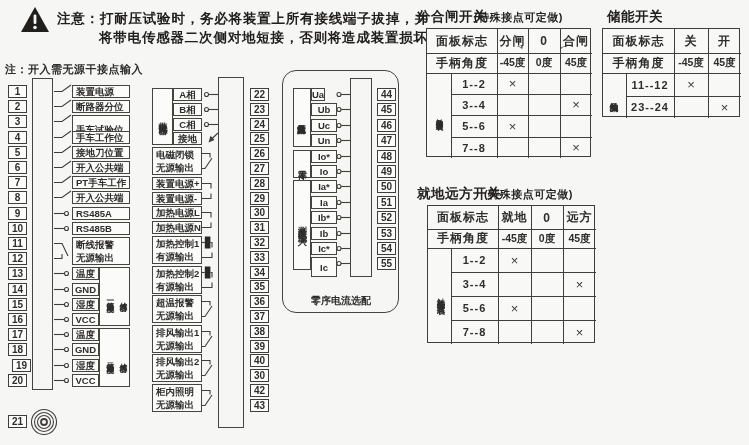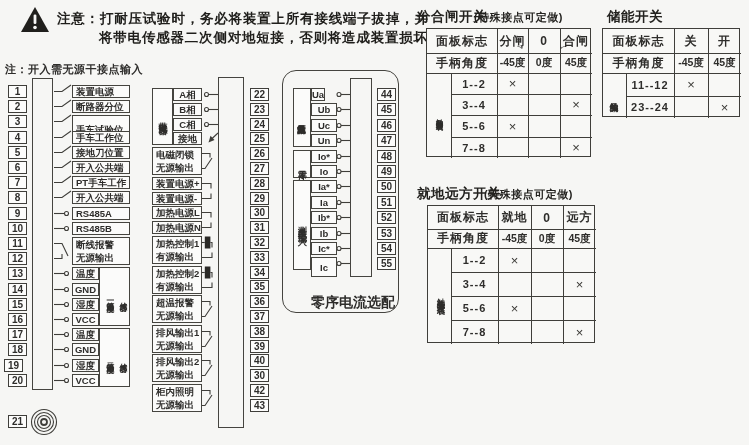--- a/index.html
+++ b/index.html
@@ -170,21 +170,21 @@
   <div class="tn" style="left:8px;top:207px">9</div>
   <div class="tn" style="left:8px;top:222px">10</div>
   <div class="tn" style="left:8px;top:237px">11</div>
   <div class="tn" style="left:8px;top:252px">12</div>
   <div class="tn" style="left:8px;top:267px">13</div>
   <div class="tn" style="left:8px;top:283px">14</div>
   <div class="tn" style="left:8px;top:298px">15</div>
   <div class="tn" style="left:8px;top:313px">16</div>
   <div class="tn" style="left:8px;top:328px">17</div>
   <div class="tn" style="left:8px;top:343px">18</div>
-  <div class="tn" style="left:4px;top:359px">19</div>
+  <div class="tn" style="left:12px;top:359px">19</div>
   <div class="tn" style="left:8px;top:374px">20</div>
 
   <div class="box" style="left:32px;top:78px;width:21px;height:312px;background:transparent"></div>
 
   <div class="lb" style="left:72px;top:85px;width:58px;height:13px">装置电源</div>
   <div class="lb" style="left:72px;top:100px;width:58px;height:13px">断路器分位</div>
   <div class="lb" style="left:72px;top:115px;width:58px;height:29px">手车试验位</div>
   <div class="lb" style="left:72px;top:131px;width:58px;height:13px">手车工作位</div>
   <div class="lb" style="left:72px;top:146px;width:58px;height:13px">接地刀位置</div>
   <div class="lb" style="left:72px;top:161px;width:58px;height:13px">开入公共端</div>
@@ -323,21 +323,21 @@
   <div class="tn" style="left:377px;top:134px">47</div>
   <div class="tn" style="left:377px;top:150px">48</div>
   <div class="tn" style="left:377px;top:165px">49</div>
   <div class="tn" style="left:377px;top:180px">50</div>
   <div class="tn" style="left:377px;top:196px">51</div>
   <div class="tn" style="left:377px;top:211px">52</div>
   <div class="tn" style="left:377px;top:227px">53</div>
   <div class="tn" style="left:377px;top:242px">54</div>
   <div class="tn" style="left:377px;top:257px">55</div>
 
-  <div class="note" style="left:311px;top:294px;font-size:14px">零序电流选配</div>
+  <div class="note" style="left:311px;top:294px;font-size:10px">零序电流选配</div>
 
   <div class="ttitle" style="left:417px;top:8px">分合闸开关</div>
   <div class="tsub" style="left:474px;top:10px">(特殊接点可定做)</div>
   <div class="tbl" style="left:426px;top:28px;width:165px;height:129px">
     <div class="vl" style="left:70px;top:0;height:129px"></div>
     <div class="vl" style="left:101px;top:0;height:129px"></div>
     <div class="vl" style="left:133px;top:0;height:129px"></div>
     <div class="hl" style="left:0;top:24px;width:165px"></div>
     <div class="hl" style="left:0;top:44px;width:165px"></div>
     <div class="vl" style="left:24px;top:44px;height:85px"></div>

